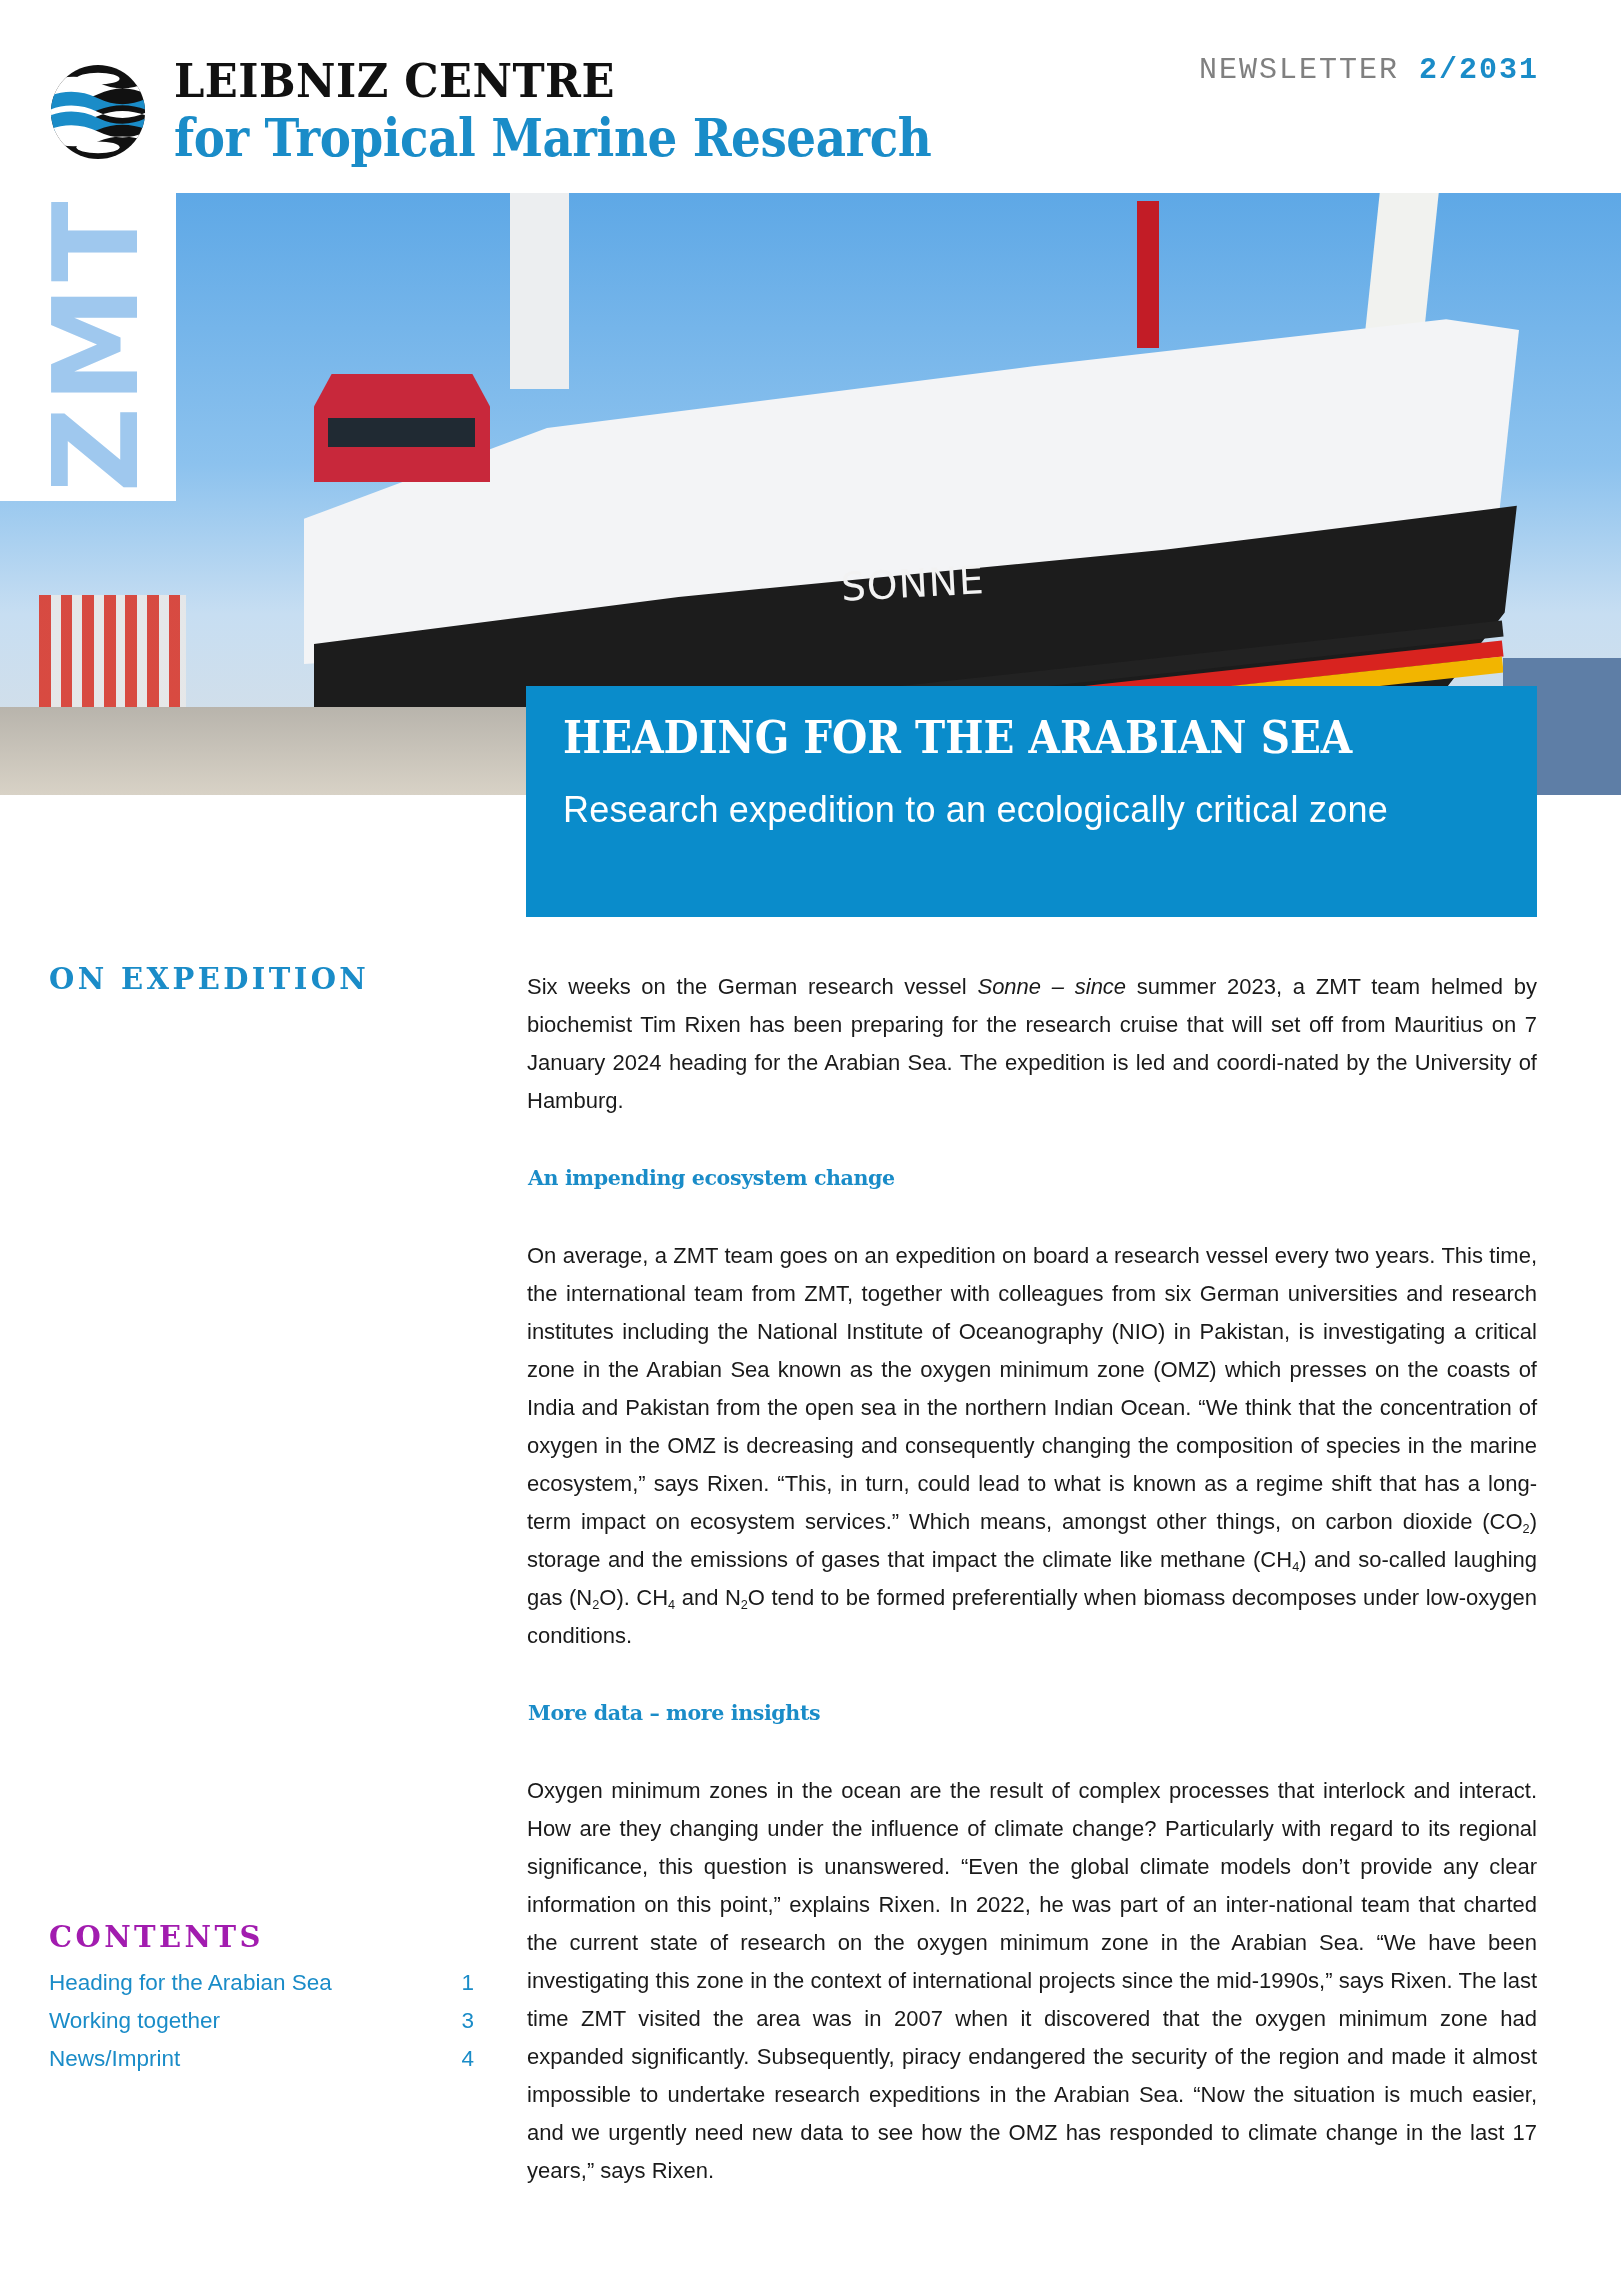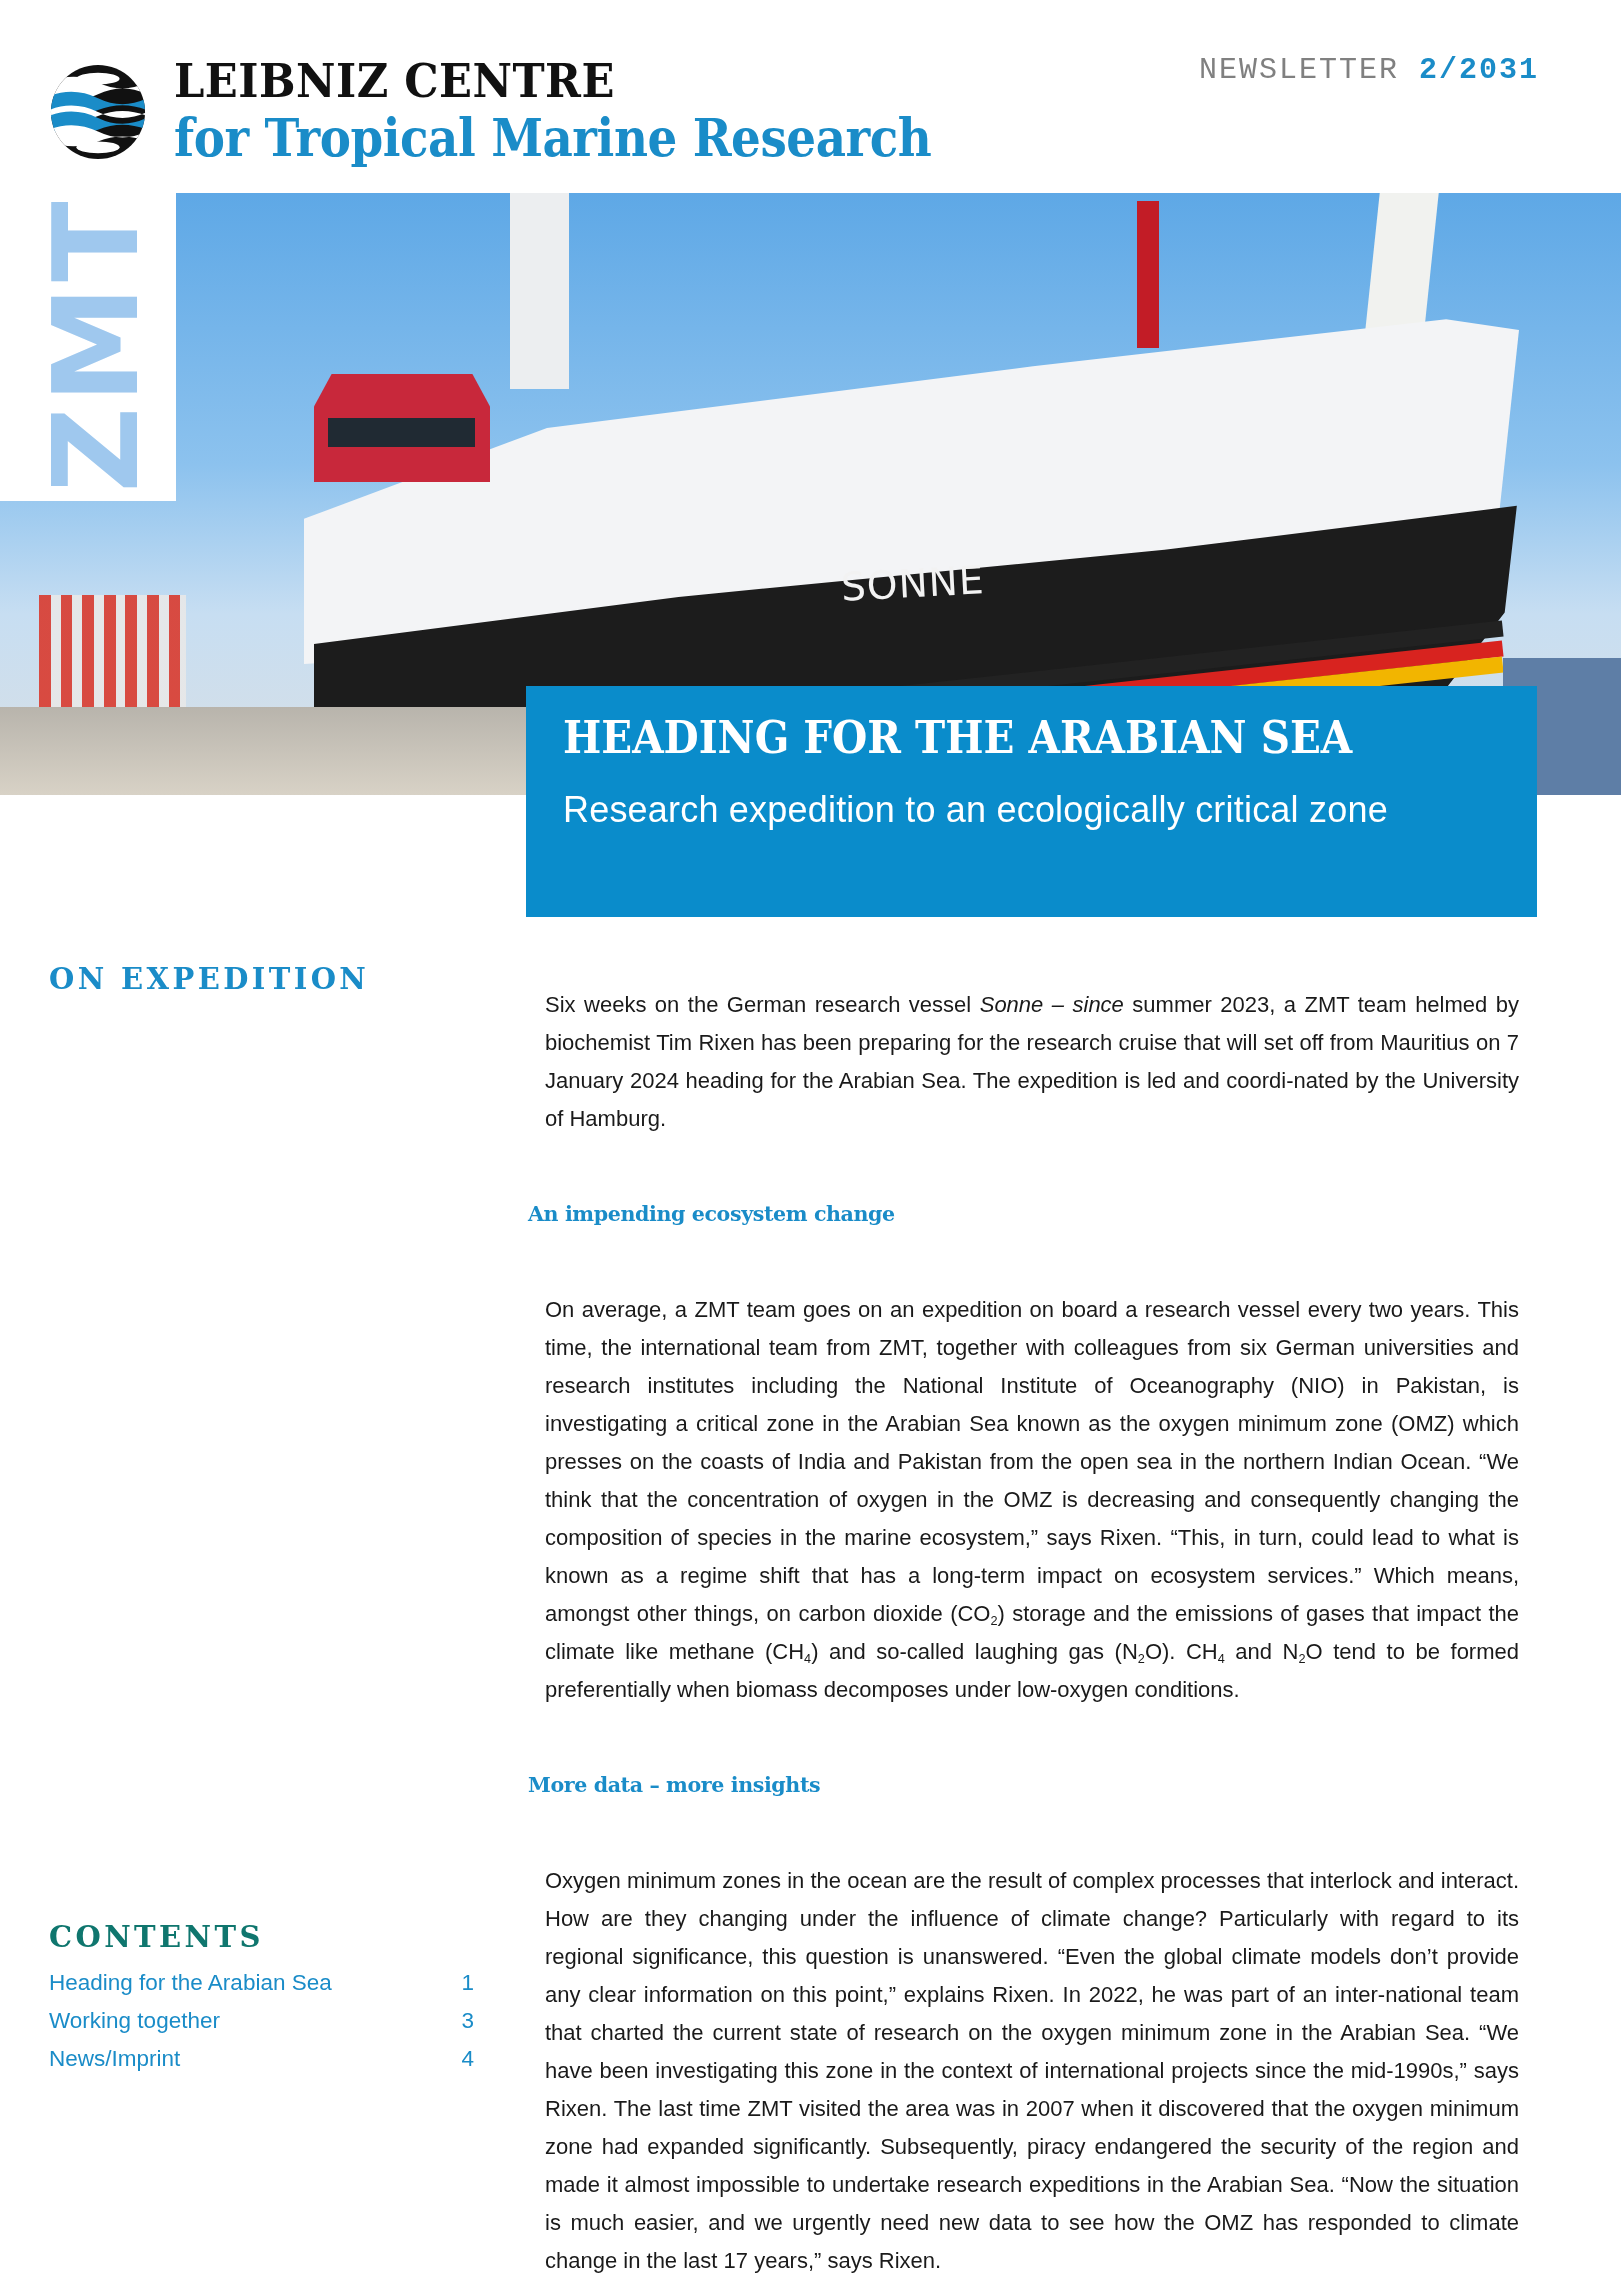--- a/index.html
+++ b/index.html
@@ -99,33 +99,33 @@
 
     
     .section-label {
       position: absolute; left: 49px; top: 965px;
       font-family: "DejaVu Serif", "Liberation Serif", serif; font-weight: bold;
       font-size: 29px; color: #1a8cc8; letter-spacing: 3.4px; line-height: 1; text-align: right;
     }
     .contents { position: absolute; left: 49px; top: 1923px; width: 425px; }
     .contents h2 {
       font-family: "DejaVu Serif", "Liberation Serif", serif; font-weight: bold;
-      font-size: 29px; color: #0f766e; letter-spacing: 3.4px; line-height: 1; margin-bottom: 11.8px;
+      font-size: 29px; color: #a21caf; letter-spacing: 3.4px; line-height: 1; margin-bottom: 11.8px;
     }
     .toc-row { display: flex; justify-content: space-between; align-items: baseline;
       font-family: "Liberation Sans", sans-serif; font-size: 22.5px; color: #1a8cc8;
       height: 38px; line-height: 38px; }
 
     
     .article {
       position: absolute; left: 527px; top: 968px; width: 1010px;
       font-family: "Liberation Sans", sans-serif; font-size: 22px; line-height: 38px;
       color: #1a1a1a; text-align: justify;
     }
-    .article p { margin: 18px; }
+    .article p { margin: 0; }
     .article .gap { height: 39px; }
     .article h3 {
       font-family: "DejaVu Serif", "Liberation Serif", serif; font-weight: bold;
       font-size: 20.6px; color: #1a8cc8; line-height: 37px;
       letter-spacing: -0.4px; margin: 1px;
     }
     .article .after-h3 { height: 39px; }
     .article sub { font-size: 12.7px; line-height: 0; vertical-align: -3.9px; }
     .article em { font-style: italic; }
   </style>

